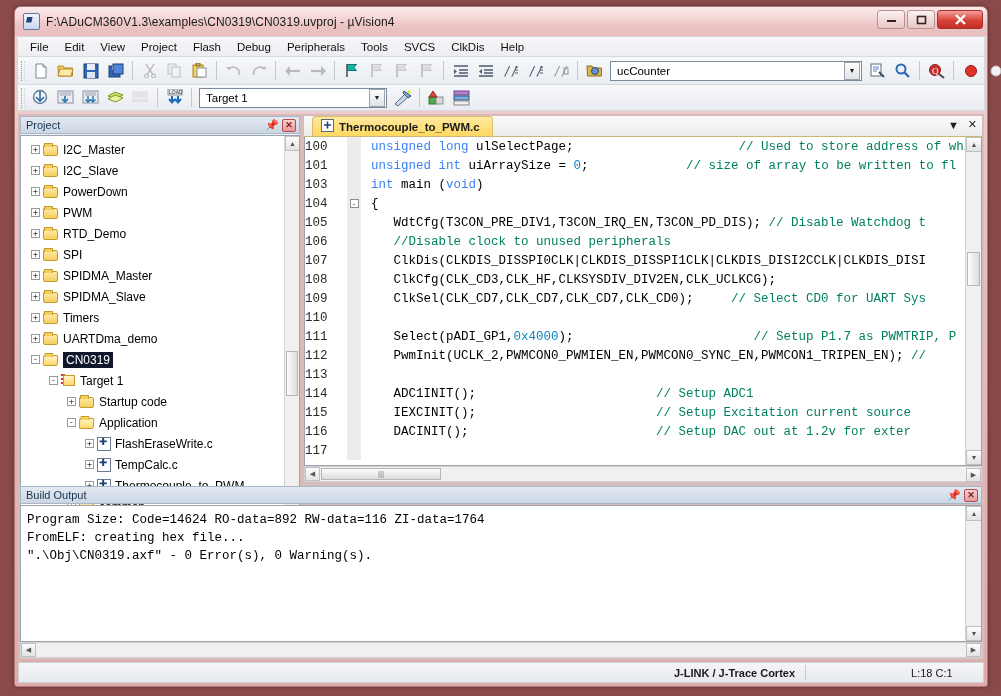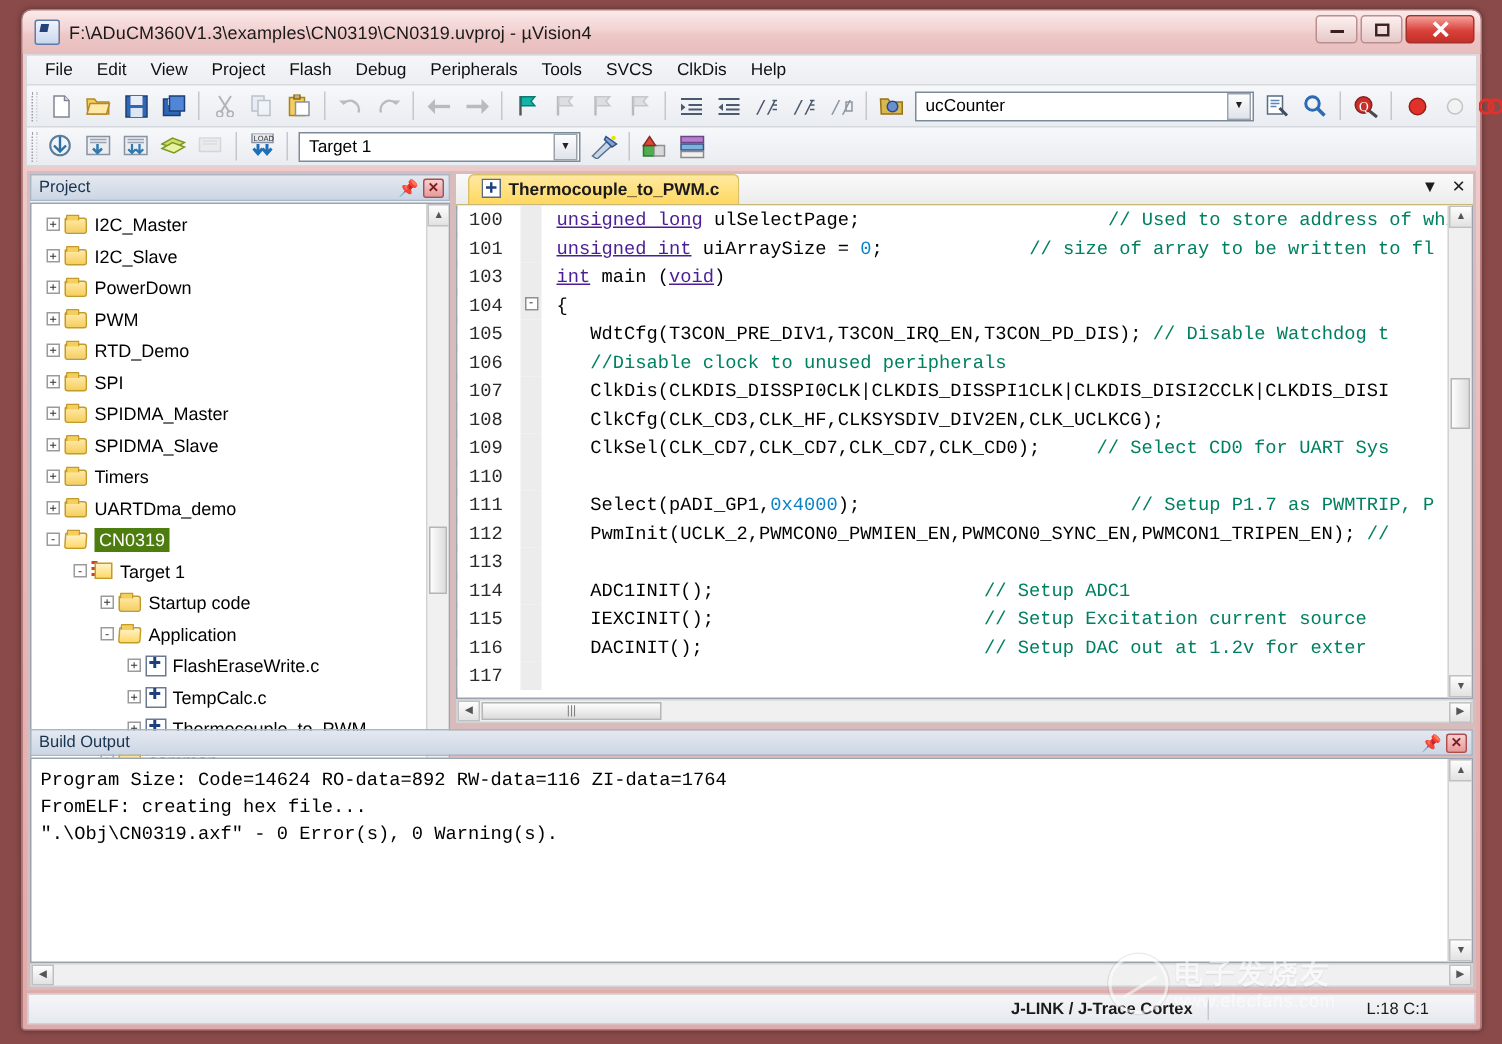--- a/index.html
+++ b/index.html
@@ -100,21 +100,21 @@
     flex: 0 0 auto;
   }
   .tb-combo .val { font-size: 11.5px; color: #000; padding: 0 6px; white-space: nowrap; }
   .tb-combo .arrow {
     width: 16px; height: 18px; margin-left: auto; margin-right: 1px;
     background: linear-gradient(to bottom,#fdfdfd,#dfe3e9);
     border: 1px solid #9aa2ac;
     display: flex; align-items: center; justify-content: center;
     font-size: 7px; color: #222;
   }
-  #combo-uccounter { width: 226px; }
+  #combo-uccounter { width: 252px; }
   #combo-target { width: 188px; }
   
   #client {
     position: absolute;
     left: 3px; right: 3px; top: 107px; bottom: 26px;
     background: #d8bcbc;
   }
   
   #project-panel {
     position: absolute; left: 2px; top: 2px; width: 280px; bottom: 2px;
@@ -171,21 +171,21 @@
     width: 15px; height: 13px; flex: 0 0 auto; margin-right: 4px; position: relative;
   }
   .target-icon i {
     position: absolute; left: 2px; top: 1px; width: 12px; height: 11px;
     background: linear-gradient(to bottom,#fff3c9,#ffd86a); border: 1px solid #c29b2a;
   }
   .target-icon::before {
     content:""; position:absolute; left:0; top:0; width:4px; height:11px;
     background: repeating-linear-gradient(to bottom,#d23b2e 0 2px,#fff 2px 4px);
   }
-  .tree-label.selected { background: #4d7c0f; color: #fff; padding: 1px 3px; }
+  .tree-label.selected { background: #0f172a; color: #fff; padding: 1px 3px; }
   #tree-vscroll {
     position: absolute; right: 0; top: 0; width: 15px; bottom: 0;
     background: #f0f0f0; border-left: 1px solid #d3d3d3;
   }
   .sb-arrow {
     width: 15px; height: 15px; background: linear-gradient(to bottom,#fdfdfd,#e2e2e2);
     border: 1px solid #c0c0c0; font-size: 7px; color: #555; text-align: center; line-height: 13px;
   }
   #tree-thumb {
     position: absolute; left: 1px; width: 12px; top: 215px; height: 45px;
@@ -237,29 +237,29 @@
     flex: 1 1 auto; background: #fff; border: 1px solid #9aa4b0; border-top: none;
     position: relative; overflow: hidden;
   }
   #code-scroll { position: absolute; left: 0; top: 0; right: 16px; bottom: 0; overflow: hidden; }
   .code-line {
     height: 19px; display: flex; align-items: center;
     font-family: "Liberation Mono", "DejaVu Sans Mono", monospace;
     font-size: 12.5px; white-space: pre;
   }
   .ln {
-    width: 42px; flex: 0 0 auto; text-align: center; padding-right: 4px;
+    width: 42px; flex: 0 0 auto; text-align: left; padding-right: 4px;
     color: #2a2a2a; background: #fff;
   }
   .gutter {
     width: 14px; flex: 0 0 auto; text-align: center;
     font-size: 8px; color: #555; background: #ececec; height: 19px; line-height: 19px;
   }
   .codetext { padding-left: 10px; color: #000080; }
-  .kw { color: #4c1d95; font-weight: normal; text-decoration: underline; }
+  .kw { color: #3b82f6; font-weight: normal; }
   .cmt { color: #008060; }
   .num { color: #0b84c7; }
   .plain { color: #000; }
   .fold {
     display: inline-block; width: 9px; height: 9px; border: 1px solid #8e8e8e;
     background: #fff; font-size: 8px; line-height: 7px; text-align: center; color: #333;
     vertical-align: middle;
   }
   #code-vscroll {
     position: absolute; right: 0; top: 0; width: 16px; bottom: 0; background: #f0f0f0;
@@ -928,18 +928,13 @@
     </div>
   </div>
 
   <div id="status-bar">
     <div class="status-cell"></div>
     <div class="status-cell" id="status-jlink">J-LINK / J-Trace Cortex</div>
     <div class="status-sep"></div>
     <div class="status-cell" id="status-pos">L:18 C:1</div>
   </div>
 
-  <div id="watermark">
-    <div id="wm-circle"></div>
-    <div id="wm-cn">电子发烧友</div>
-    <div id="wm-url">www.elecfans.com</div>
-  </div>
 </div>
 
 </body></html>

